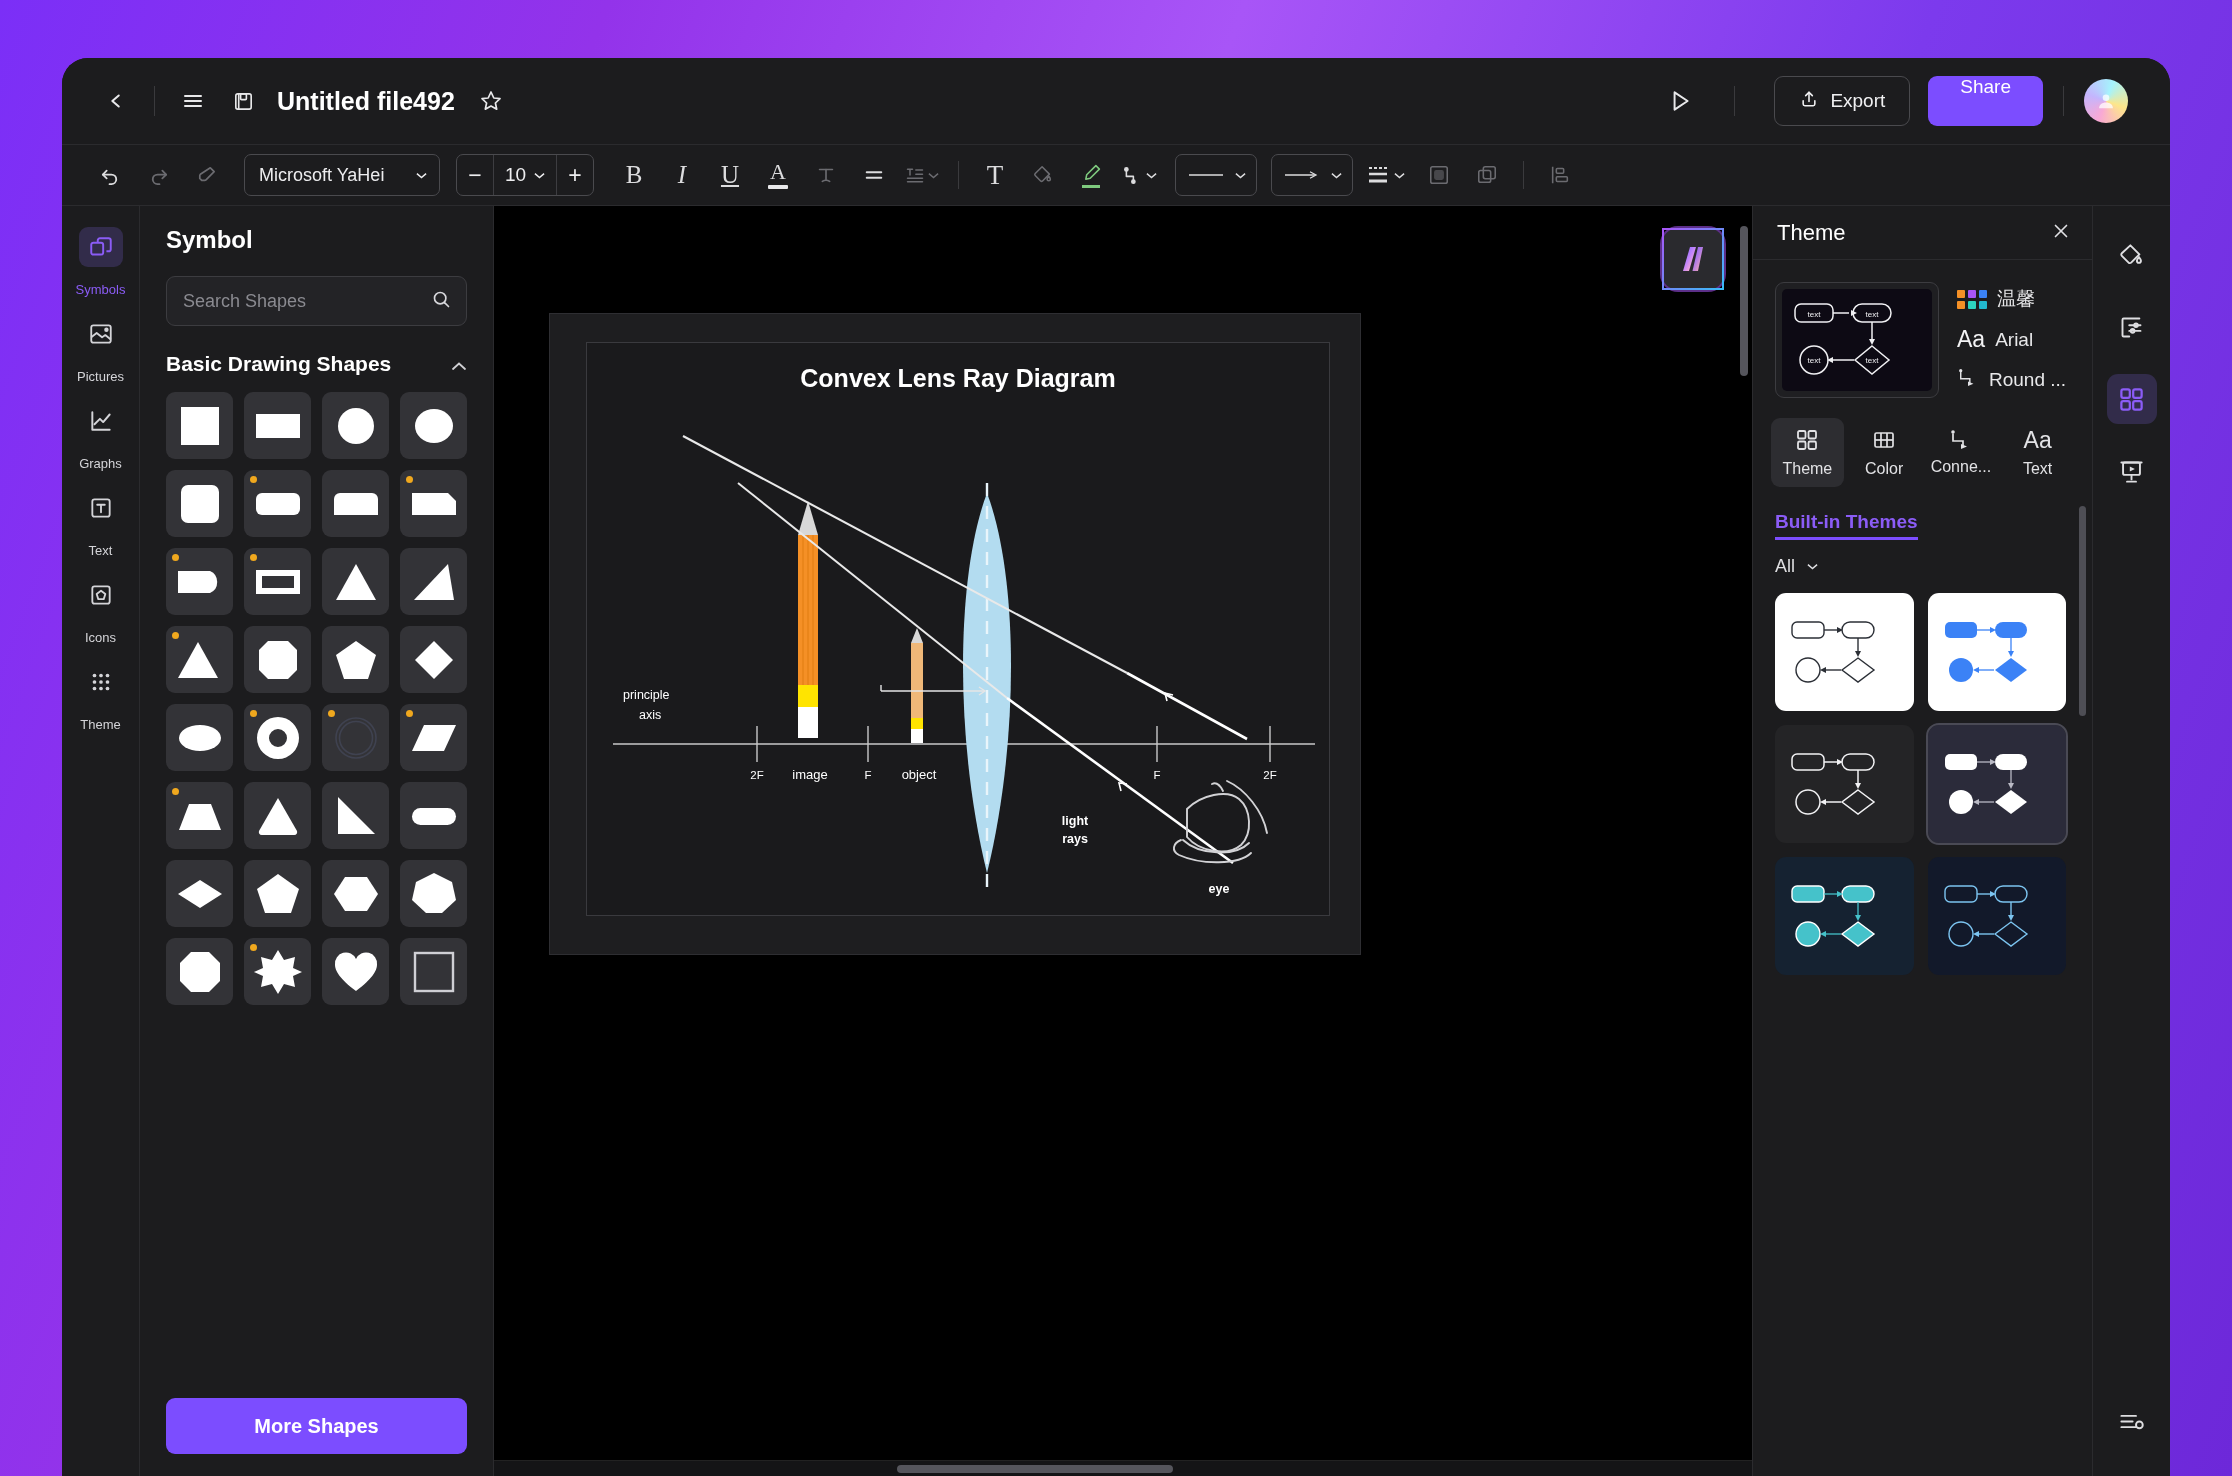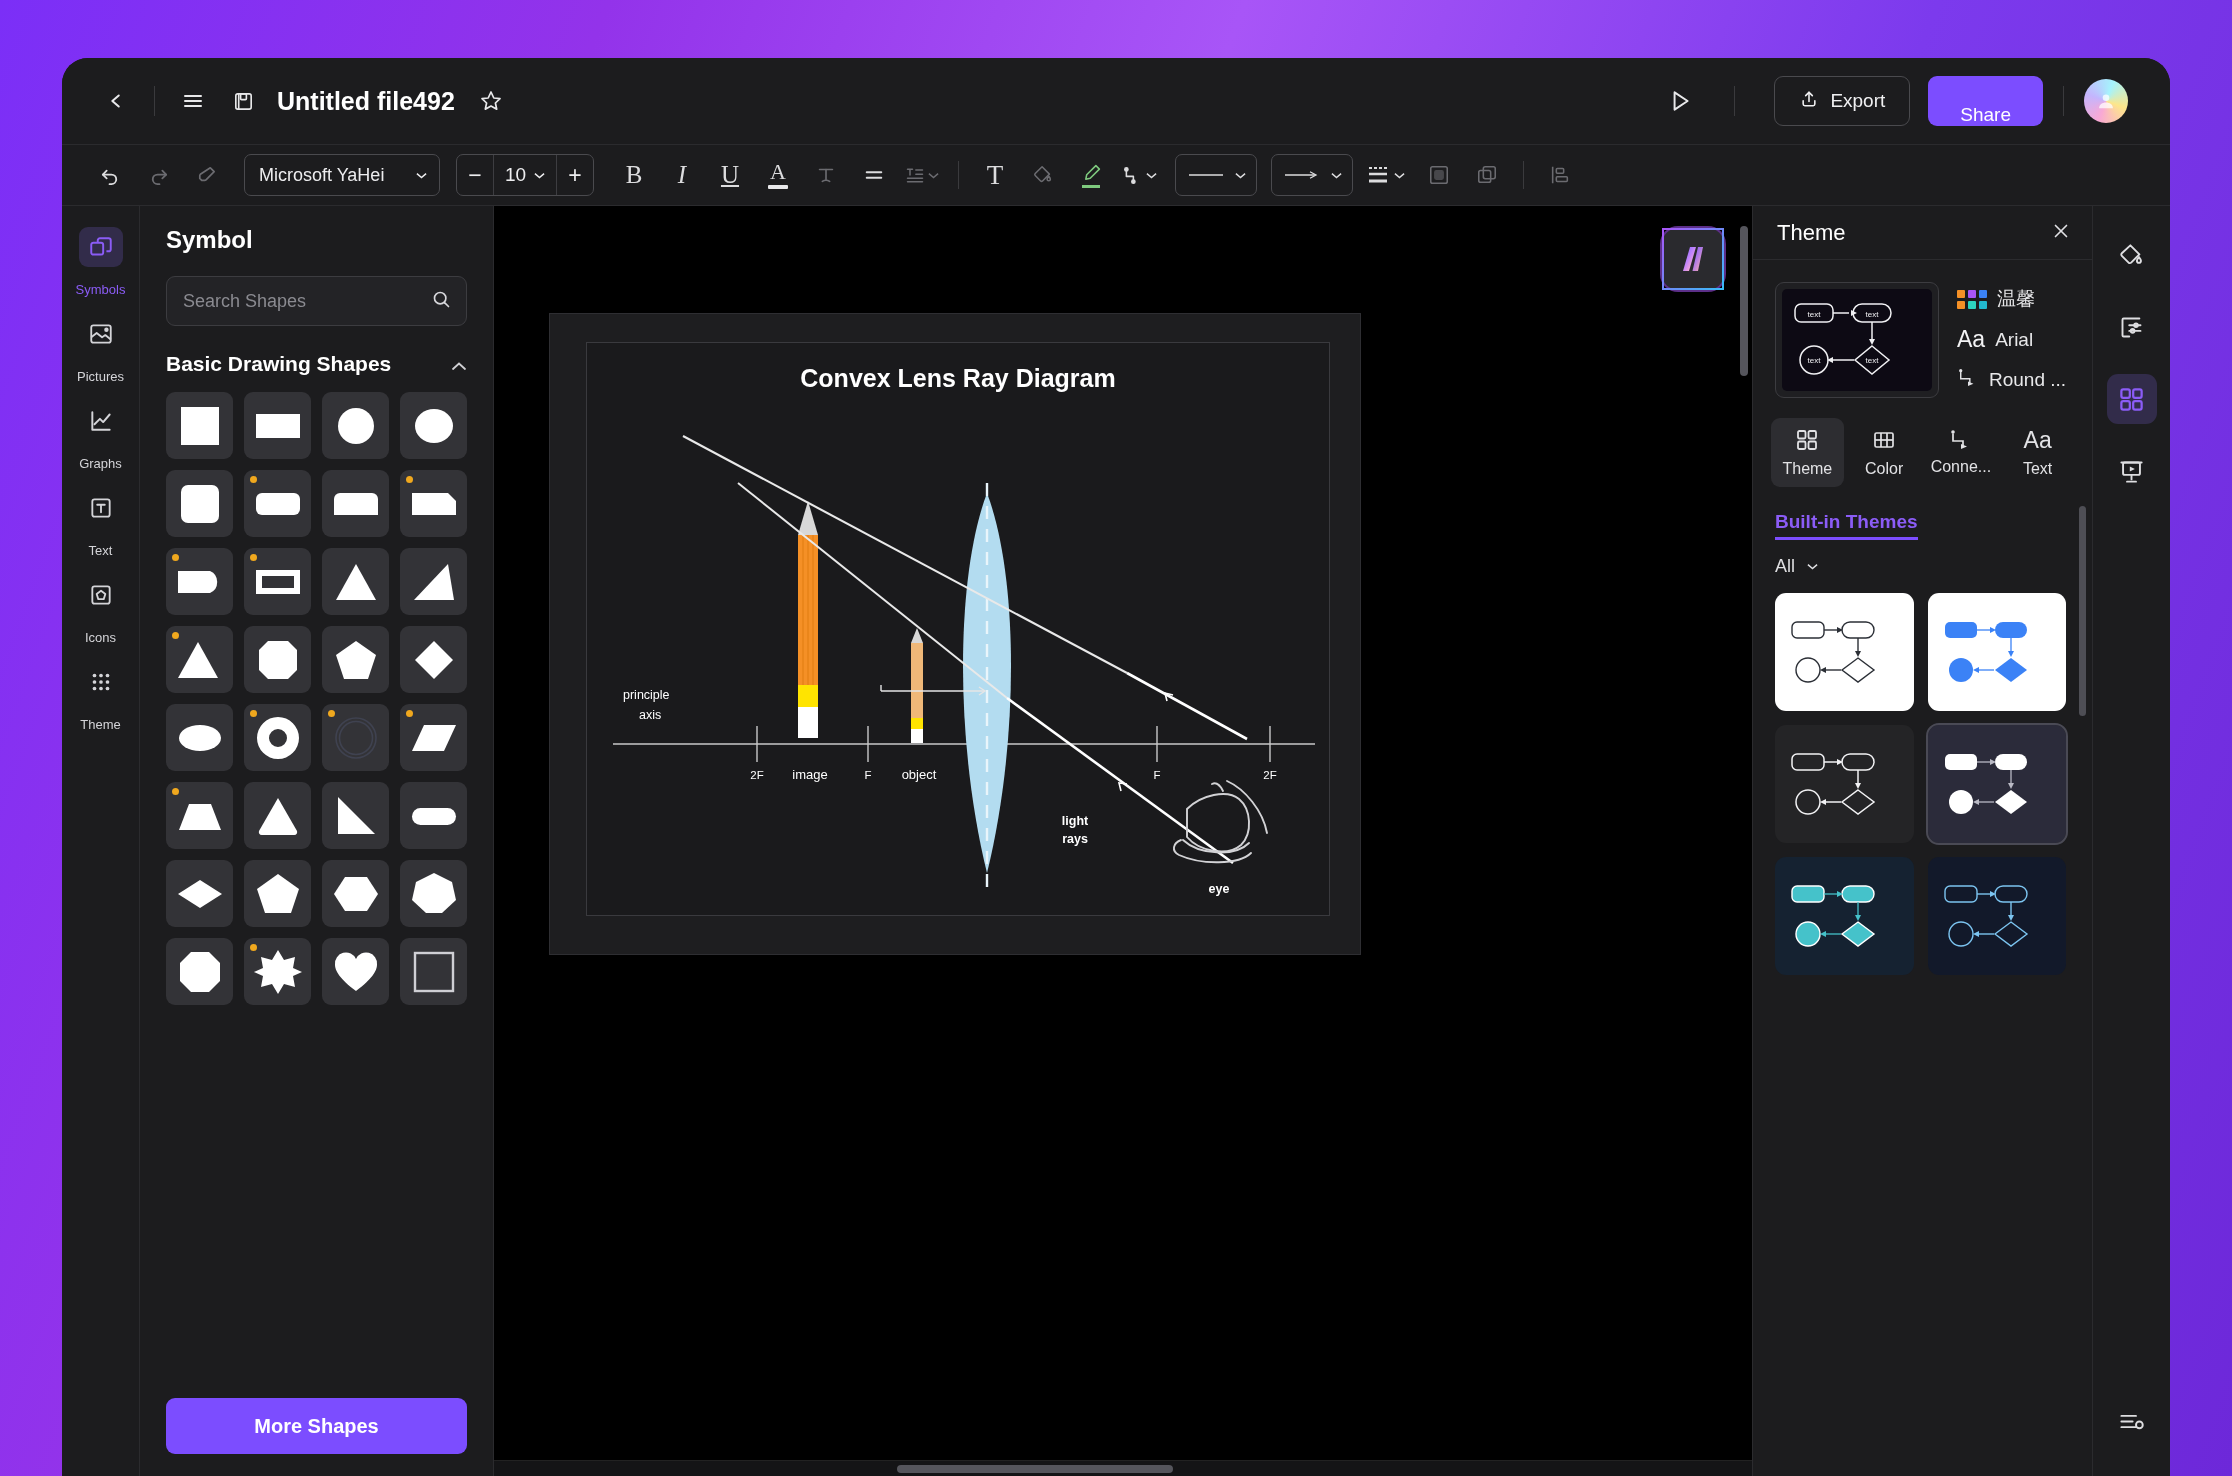--- a/index.html
+++ b/index.html
@@ -44,21 +44,21 @@
   .btn-export {
     display: flex; align-items: center; gap: 11px;
     height: 50px; padding: 0 24px;
     border: 1px solid #4a4a4e; border-radius: 9px;
     color: #f0f0f2; font-size: 19px; background: transparent; margin-left: 21px;
   }
   .btn-share {
     height: 50px; padding: 0 32px;
     background: #7c4dff; border-radius: 9px;
     color: #fff; font-size: 19px; font-weight: 500;
-    display: flex; align-items: flex-end; border: none;
+    display: flex; align-items: flex-start; border: none;
   }
   .avatar {
     width: 44px; height: 44px; border-radius: 50%;
     background: conic-gradient(from 200deg, #f9a8d4, #c4b5fd, #a5f3fc, #fde68a, #f9a8d4);
     display: flex; align-items: center; justify-content: center;
     flex: 0 0 auto;
   }
   .avatar svg { display:block; }
   
   .toolbar {

